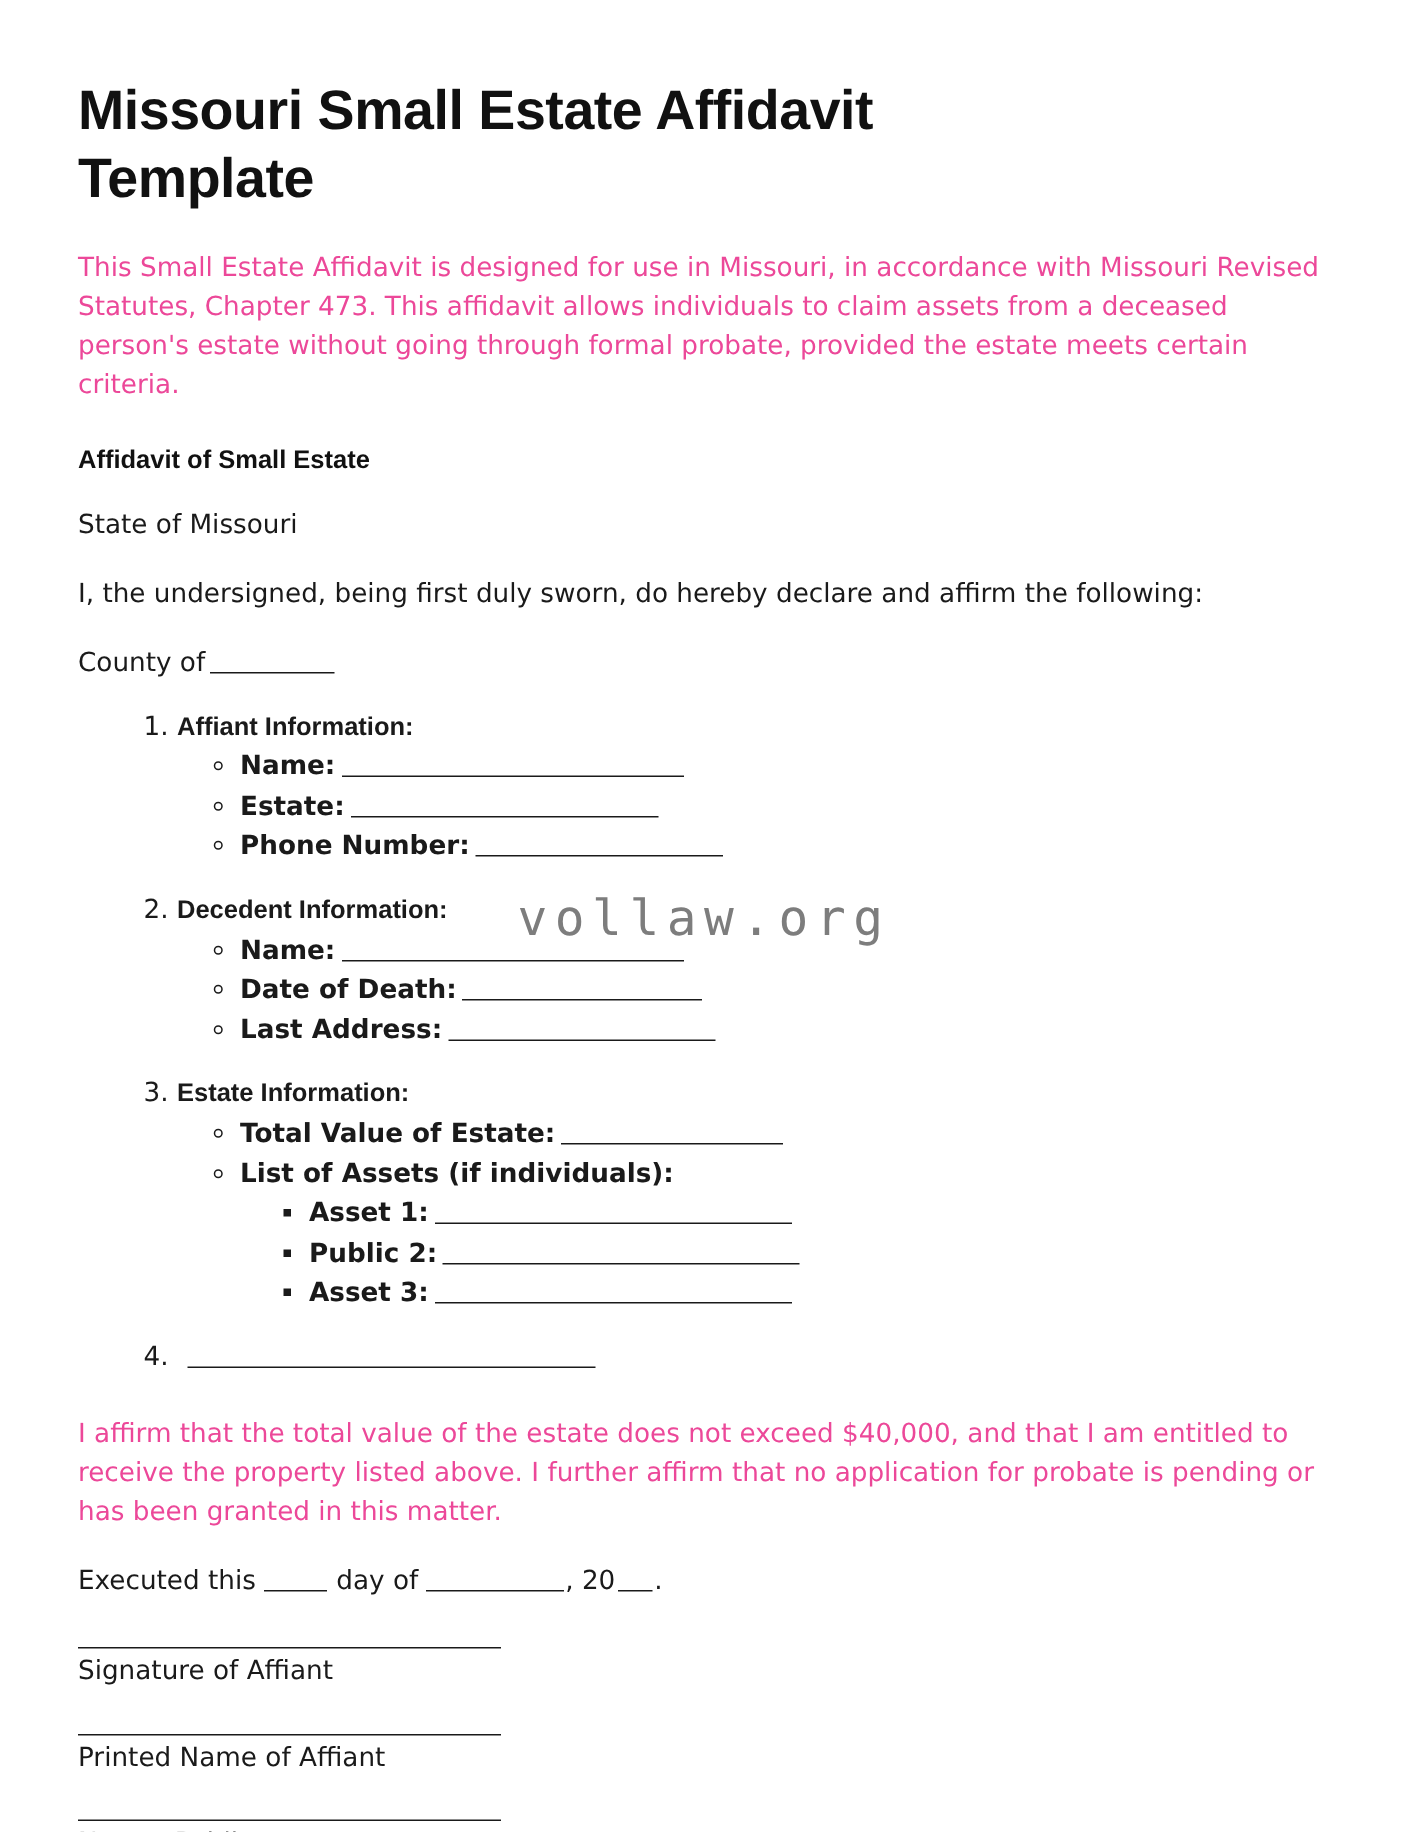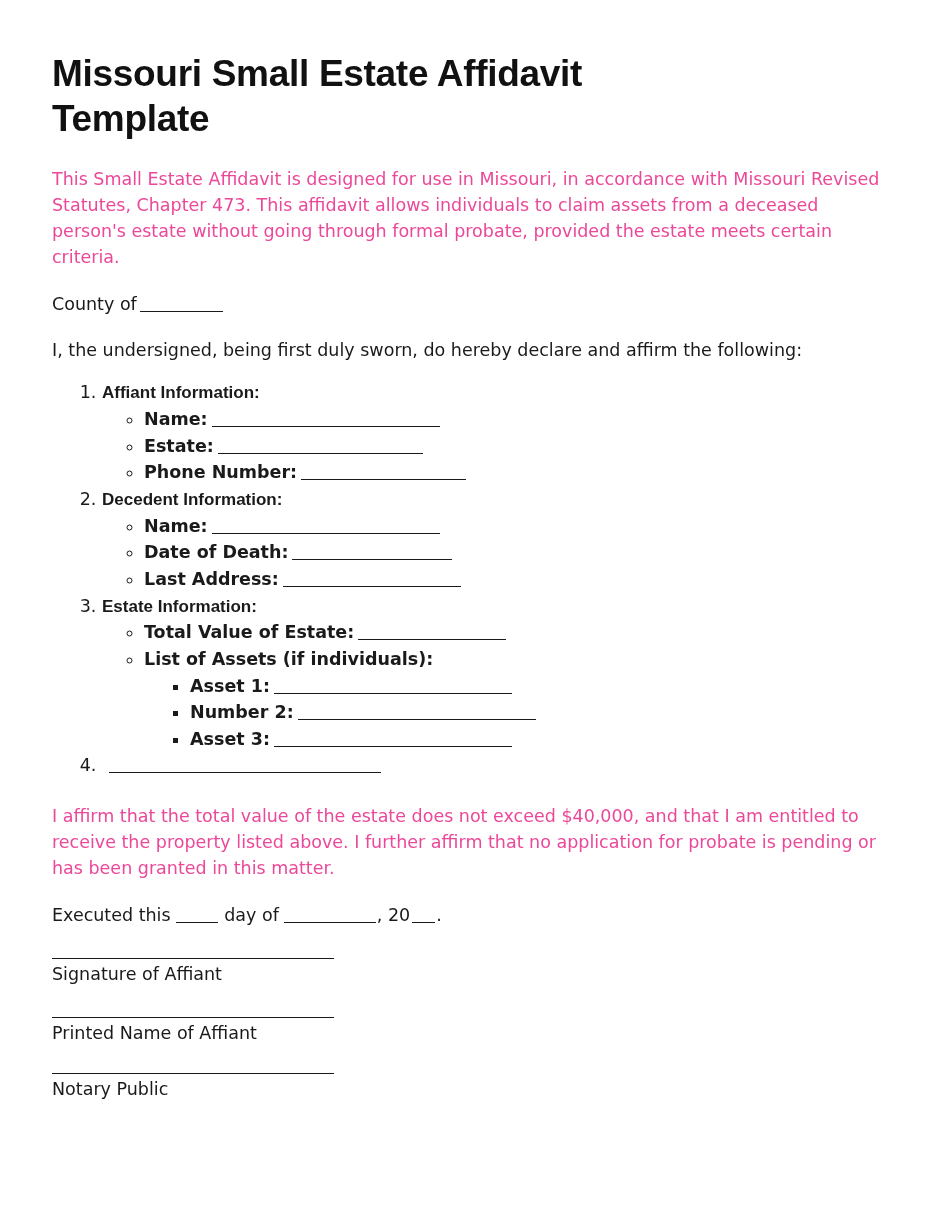--- a/index.html
+++ b/index.html
@@ -71,21 +71,21 @@
   .b-notaryday   { width: 42px; margin-left: 5px; }
   .b-notarymonth { width: 92px; margin-left: 5px; }
 
   ol.outline {
     margin: 16px 0 0 0;
     padding-left: 50px;
     font-size: 17.5px;
     line-height: 1.52;
   }
   ol.outline > li {
-    margin: 0;
+    margin: 16px;
     padding: 0;
   }
   ol.outline > li > .item-head {
     font-family: "Liberation Sans", sans-serif;
     font-weight: bold;
     font-size: 17px;
   }
 
   ul.lvl2 {
     list-style-type: circle;
@@ -146,25 +146,27 @@
 </style>
 </head>
 <body>
 
 <div class="page">
 
   <h1 class="doc-title">Missouri Small Estate Affidavit Template</h1>
 
   <p class="para">This Small Estate Affidavit is designed for use in Missouri, in accordance with Missouri Revised Statutes, Chapter 473. This affidavit allows individuals to claim assets from a deceased person's estate without going through formal probate, provided the estate meets certain criteria.</p>
 
-
+  <h2 class="section-head">Affidavit of Small Estate</h2>
+
+  <p class="line-para">State of Missouri</p>
+
+  <p class="line-para">I, the undersigned, being first duly sworn, do hereby declare and affirm the following:</p>
 
   <p class="line-para"><span>County of</span><span class="blank b-county"></span></p>
-
-  <p class="line-para">I, the undersigned, being first duly sworn, do hereby declare and affirm the following:</p>
 
   <ol class="outline">
 
     <li>
       <span class="item-head">Affiant Information:</span>
       <ul class="lvl2">
         <li><span>Name:</span><span class="fill f-name"></span></li>
         <li><span>Estate:</span><span class="fill f-address"></span></li>
         <li><span>Phone Number:</span><span class="fill f-phone"></span></li>
       </ul>
@@ -179,21 +181,21 @@
       </ul>
     </li>
 
     <li>
       <span class="item-head">Estate Information:</span>
       <ul class="lvl2">
         <li><span>Total Value of Estate:</span><span class="fill f-total"></span></li>
         <li><span>List of Assets (if individuals):</span>
           <ul class="lvl3">
             <li><span>Asset 1:</span><span class="fill f-asset"></span></li>
-            <li><span>Number 2:</span><span class="fill f-asset"></span></li>
+            <li><span>Public 2:</span><span class="fill f-asset"></span></li>
             <li><span>Asset 3:</span><span class="fill f-asset"></span></li>
           </ul>
         </li>
       </ul>
     </li>
 
     <li>
       <span class="fill f-relation"></span>
     </li>
 
@@ -212,14 +214,15 @@
     <div class="sig-rule"></div>
     <div class="sig-label">Printed Name of Affiant</div>
   </div>
 
 
   <div class="sig-block notary">
     <div class="sig-rule"></div>
     <div class="sig-label">Notary Public</div>
   </div>
 
+  <div class="watermark">vollaw.org</div>
 
 </div>
 
 </body></html>

